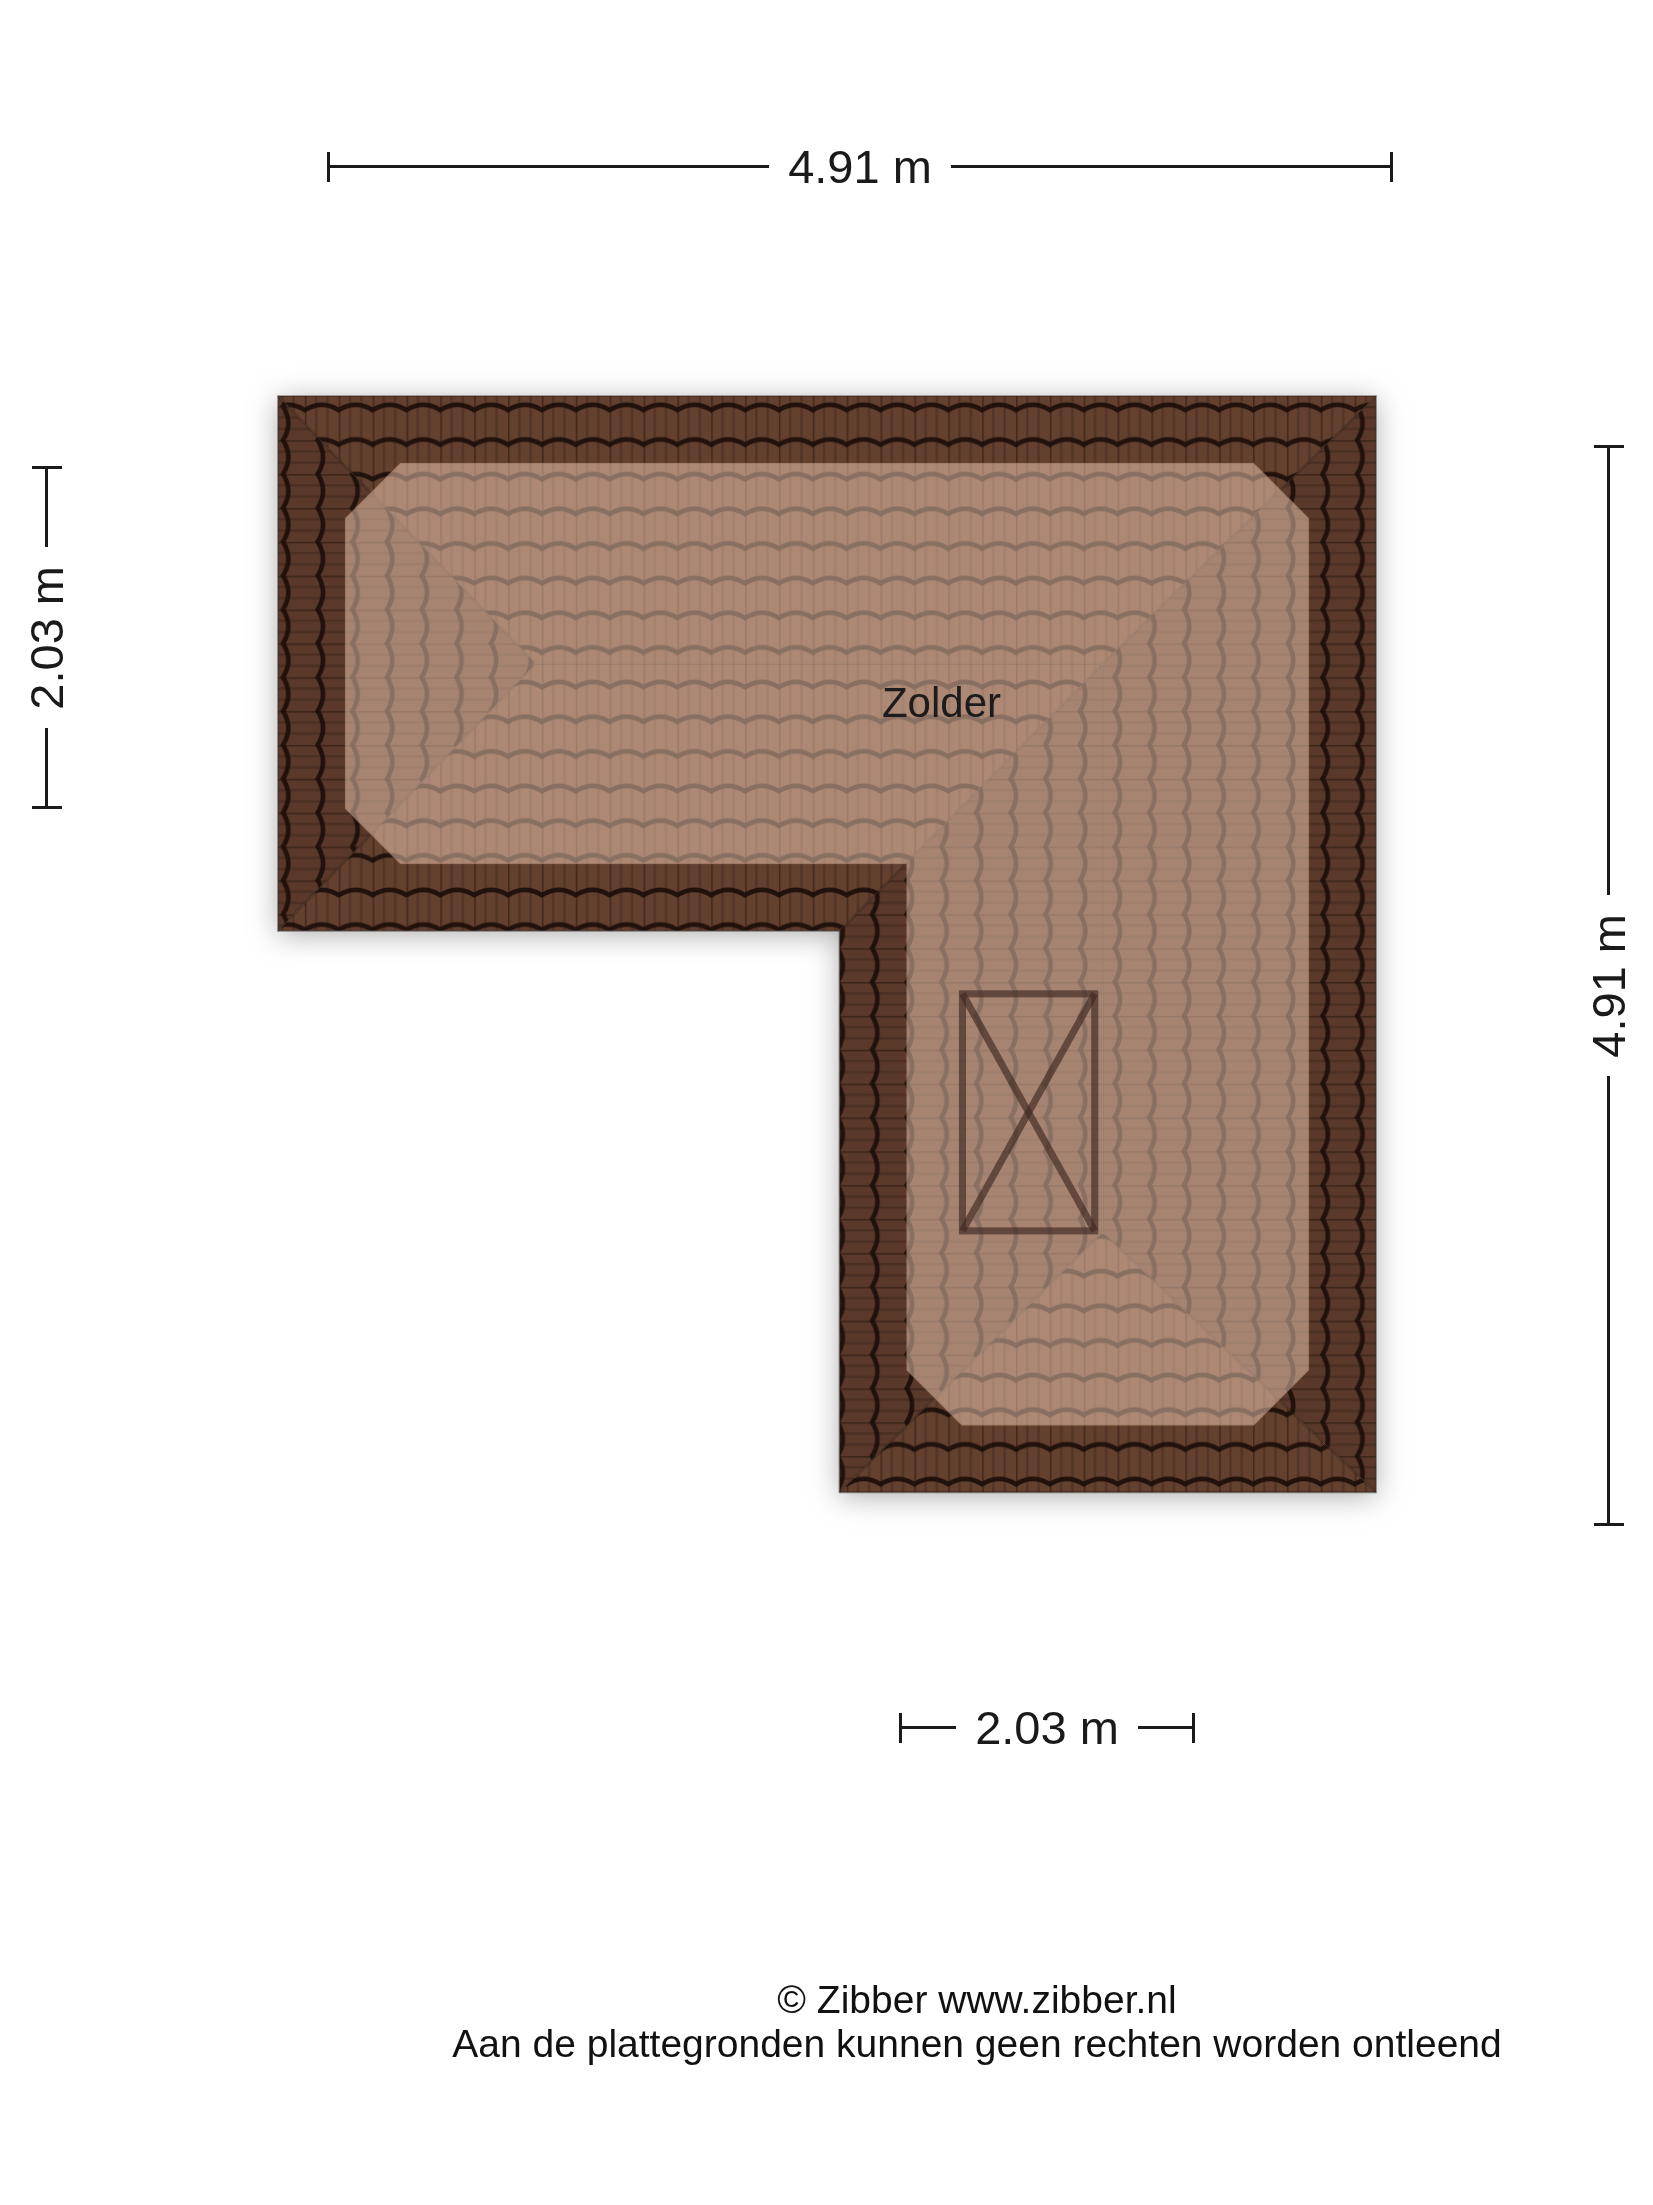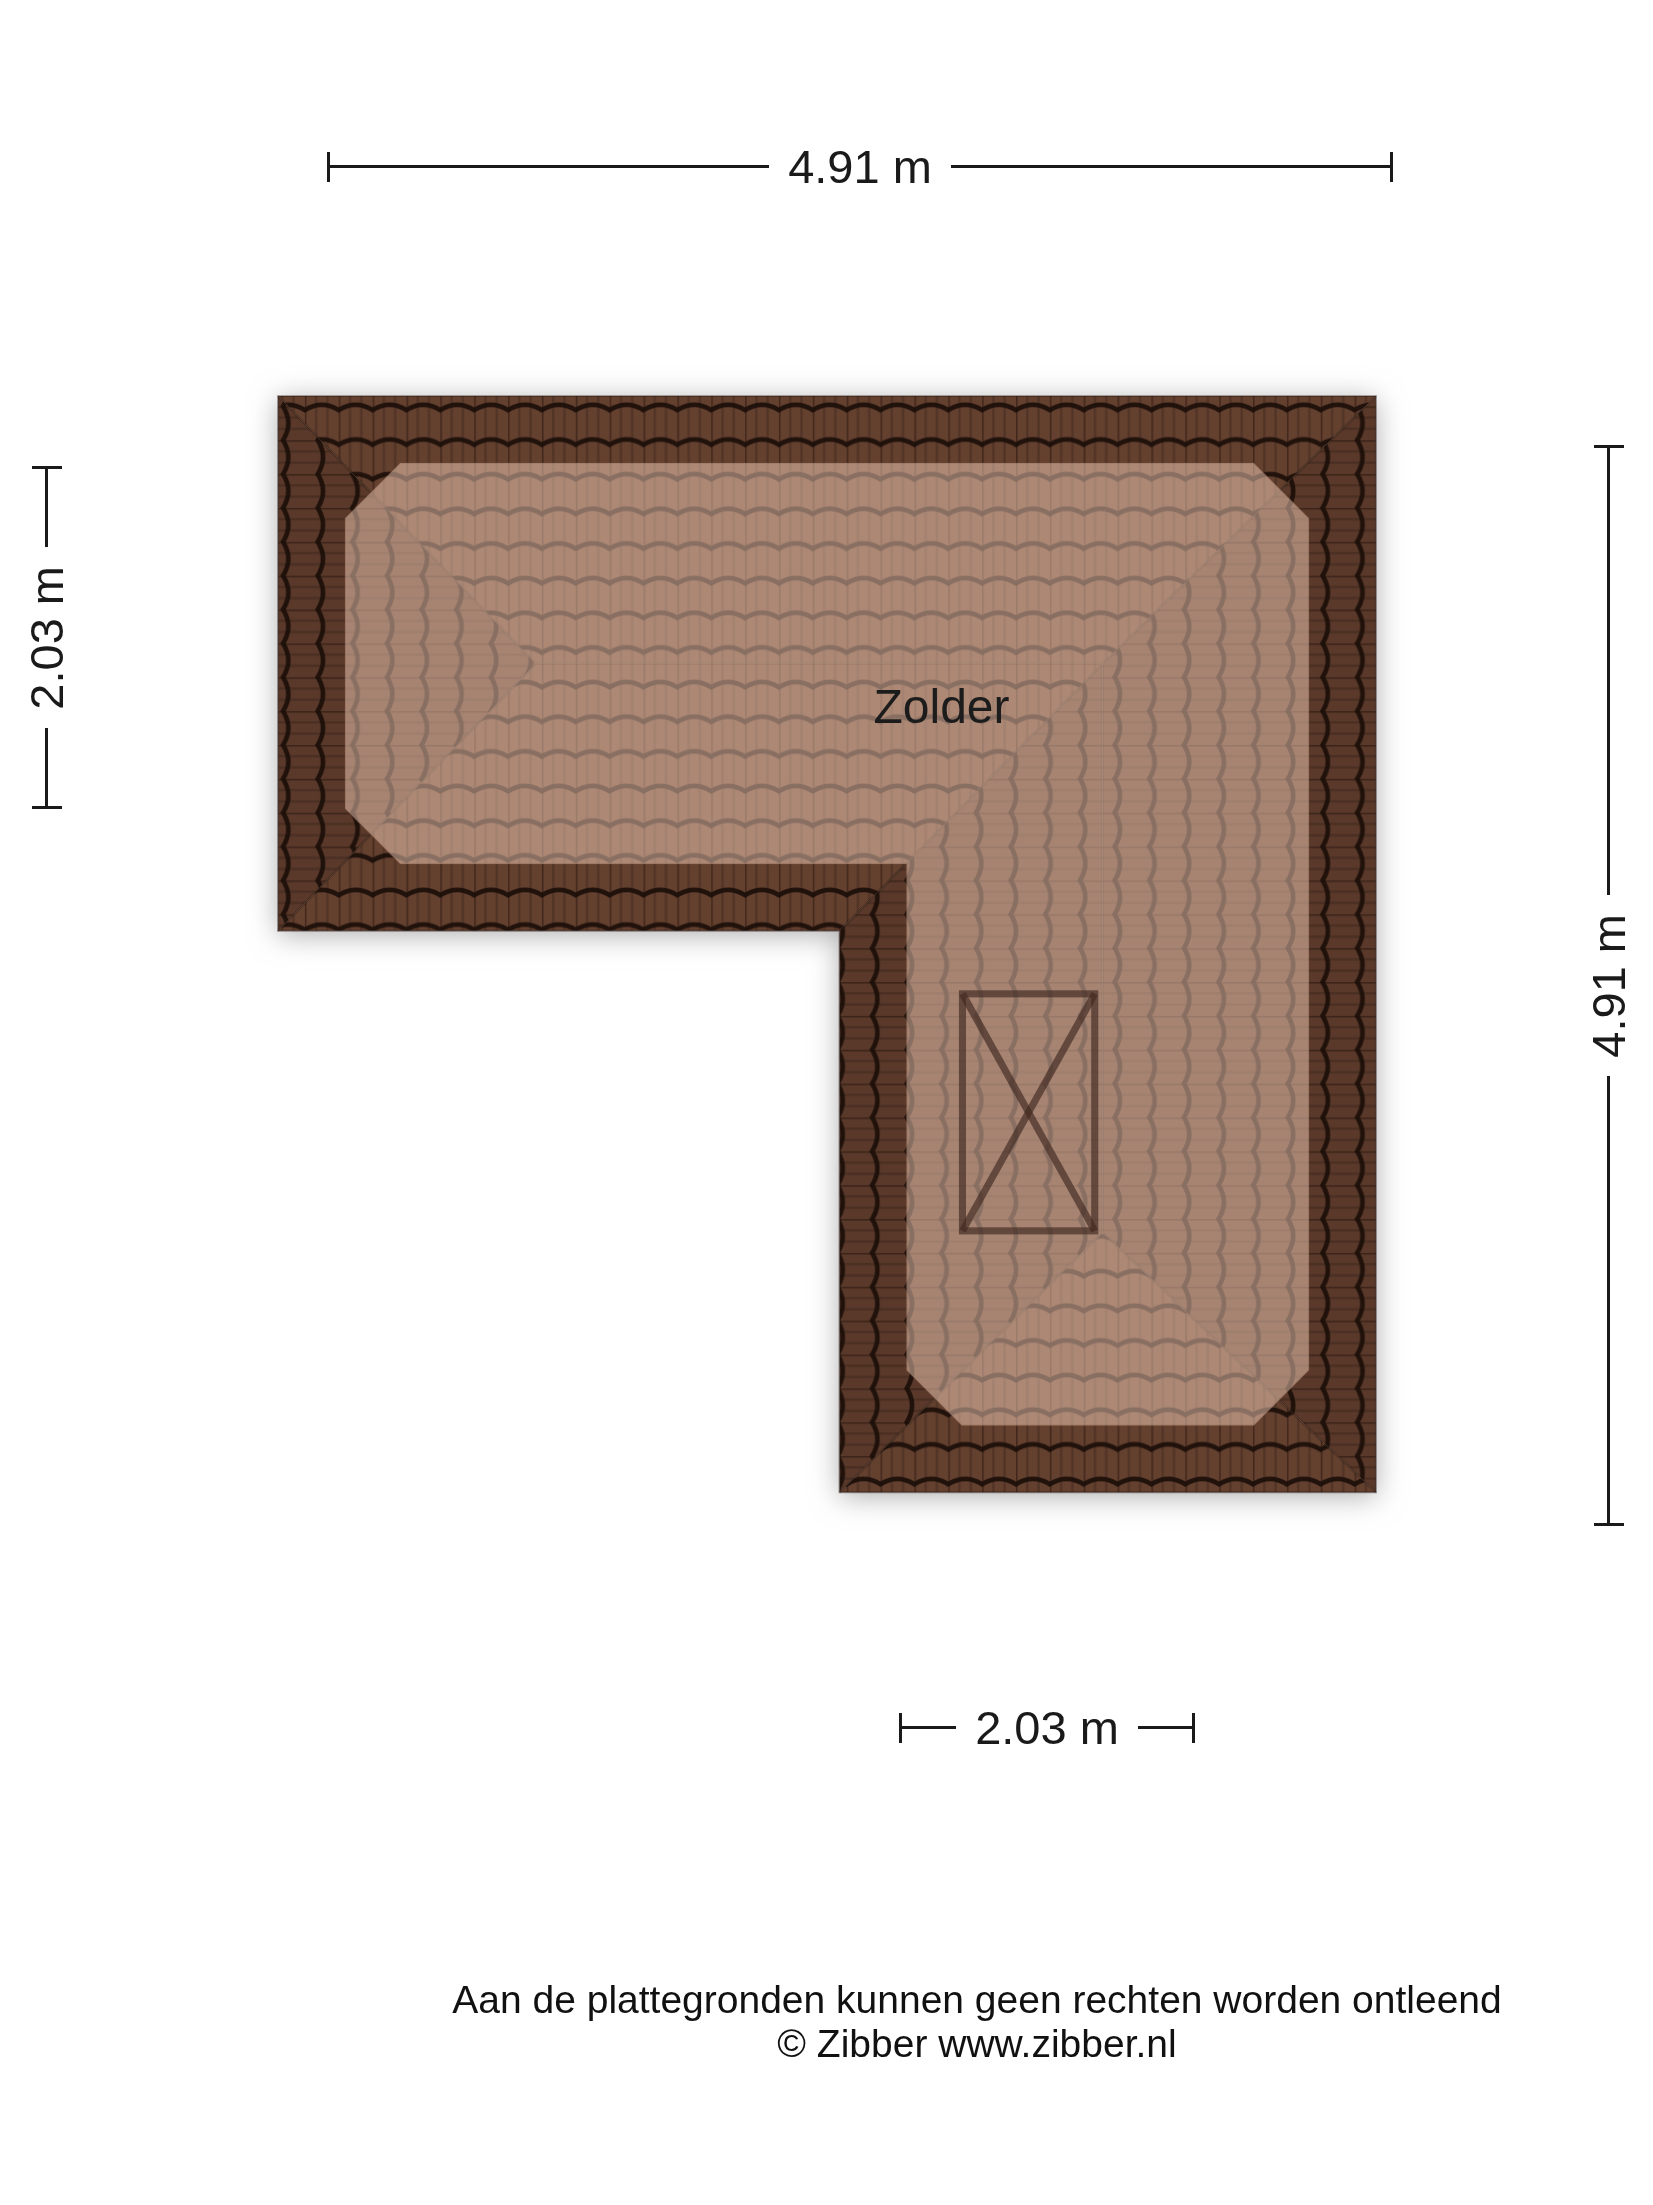--- a/index.html
+++ b/index.html
@@ -35,21 +35,21 @@
   }
 
   #dim-top{left:327px;top:149px;width:1066px;height:35px;}
   #dim-bottom{left:899px;top:1710px;width:296px;height:35px;}
   #dim-left{left:31px;top:466px;width:31.5px;height:343px;}
   #dim-right{left:1593px;top:445px;width:31.5px;height:1081px;}
 
   
   .room-label{
     position:absolute;left:855px;top:679px;width:173px;
-    text-align:center;font-size:48px;color:#1c1c1c;
+    text-align:center;font-size:42px;color:#1c1c1c;
   }
 
   
   .disclaimer{
     position:absolute;left:347px;top:1978px;width:1260px;
     text-align:center;font-size:39px;line-height:44px;color:#111111;
   }
 </style>
 </head>
 <body>
@@ -130,18 +130,18 @@
 
   <div class="dim-h" id="dim-bottom">
     <div class="tick"></div>
     <div class="seg"></div>
     <div class="lbl">2.03 m</div>
     <div class="seg"></div>
     <div class="tick"></div>
   </div>
 
   <div class="disclaimer">
+    <div>© Zibber www.zibber.nl</div>
     <div>Aan de plattegronden kunnen geen rechten worden ontleend</div>
-    <div>© Zibber www.zibber.nl</div>
   </div>
 
 </div>
 
 
 </body></html>

